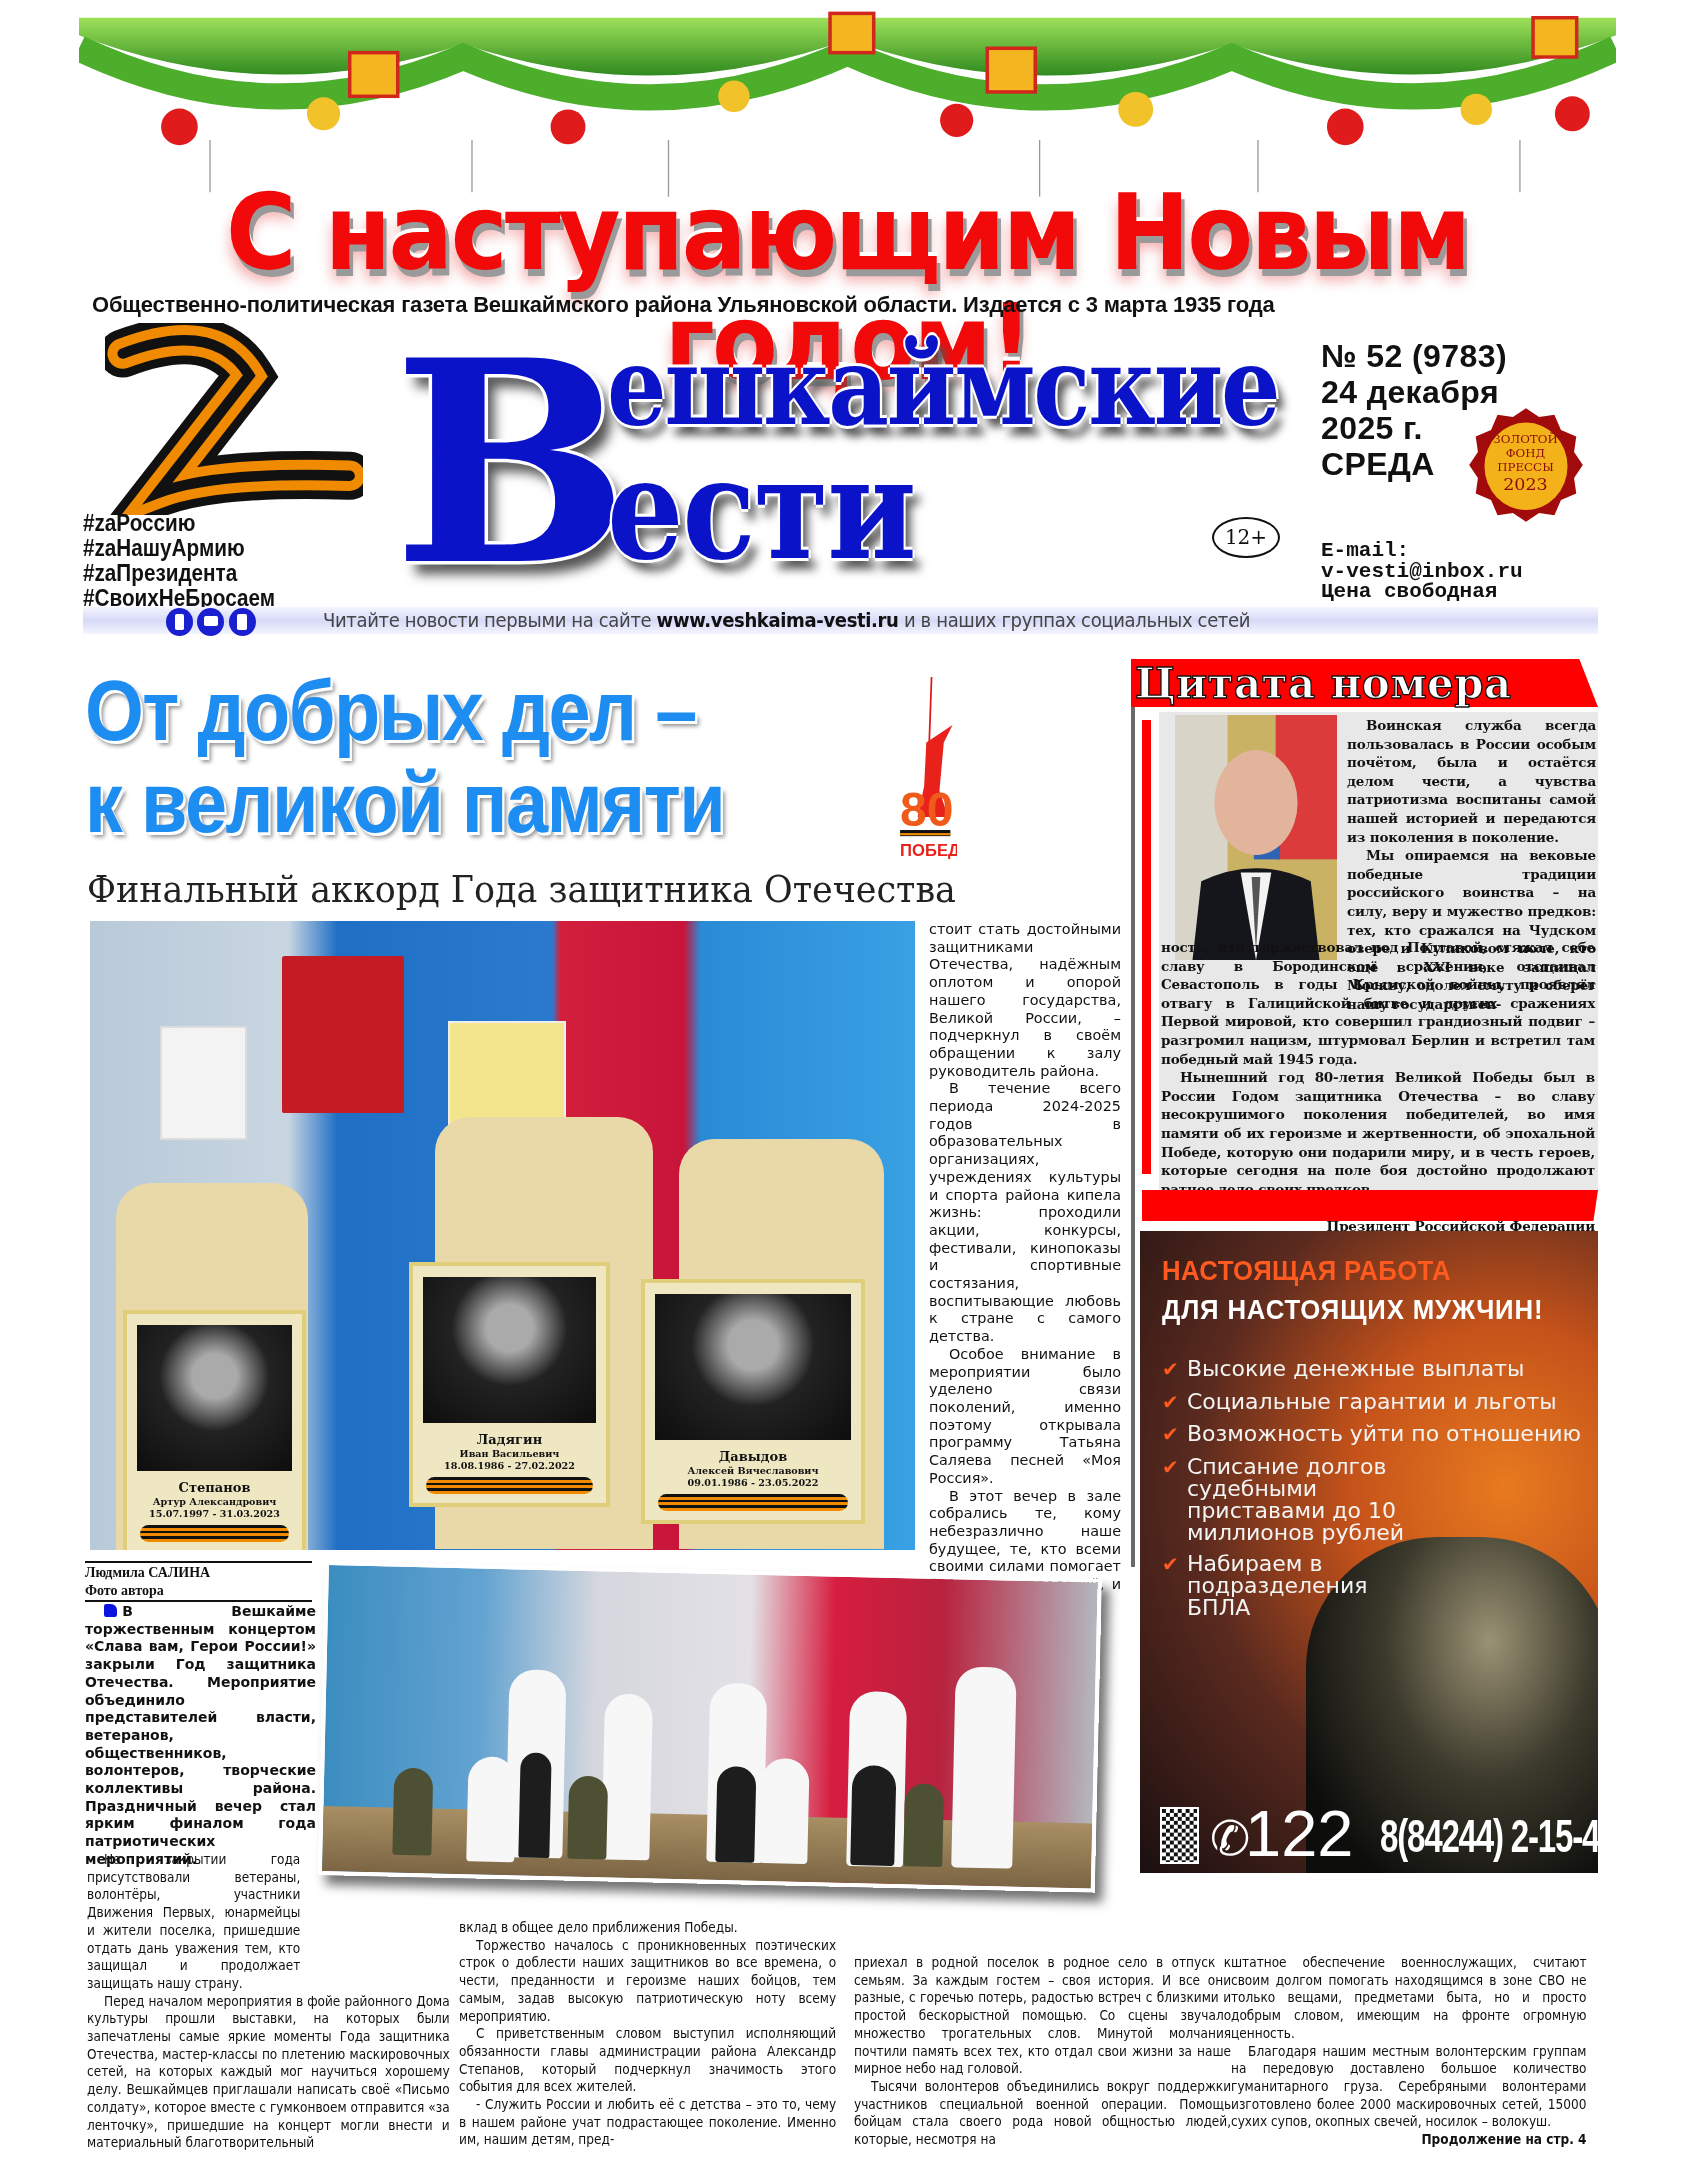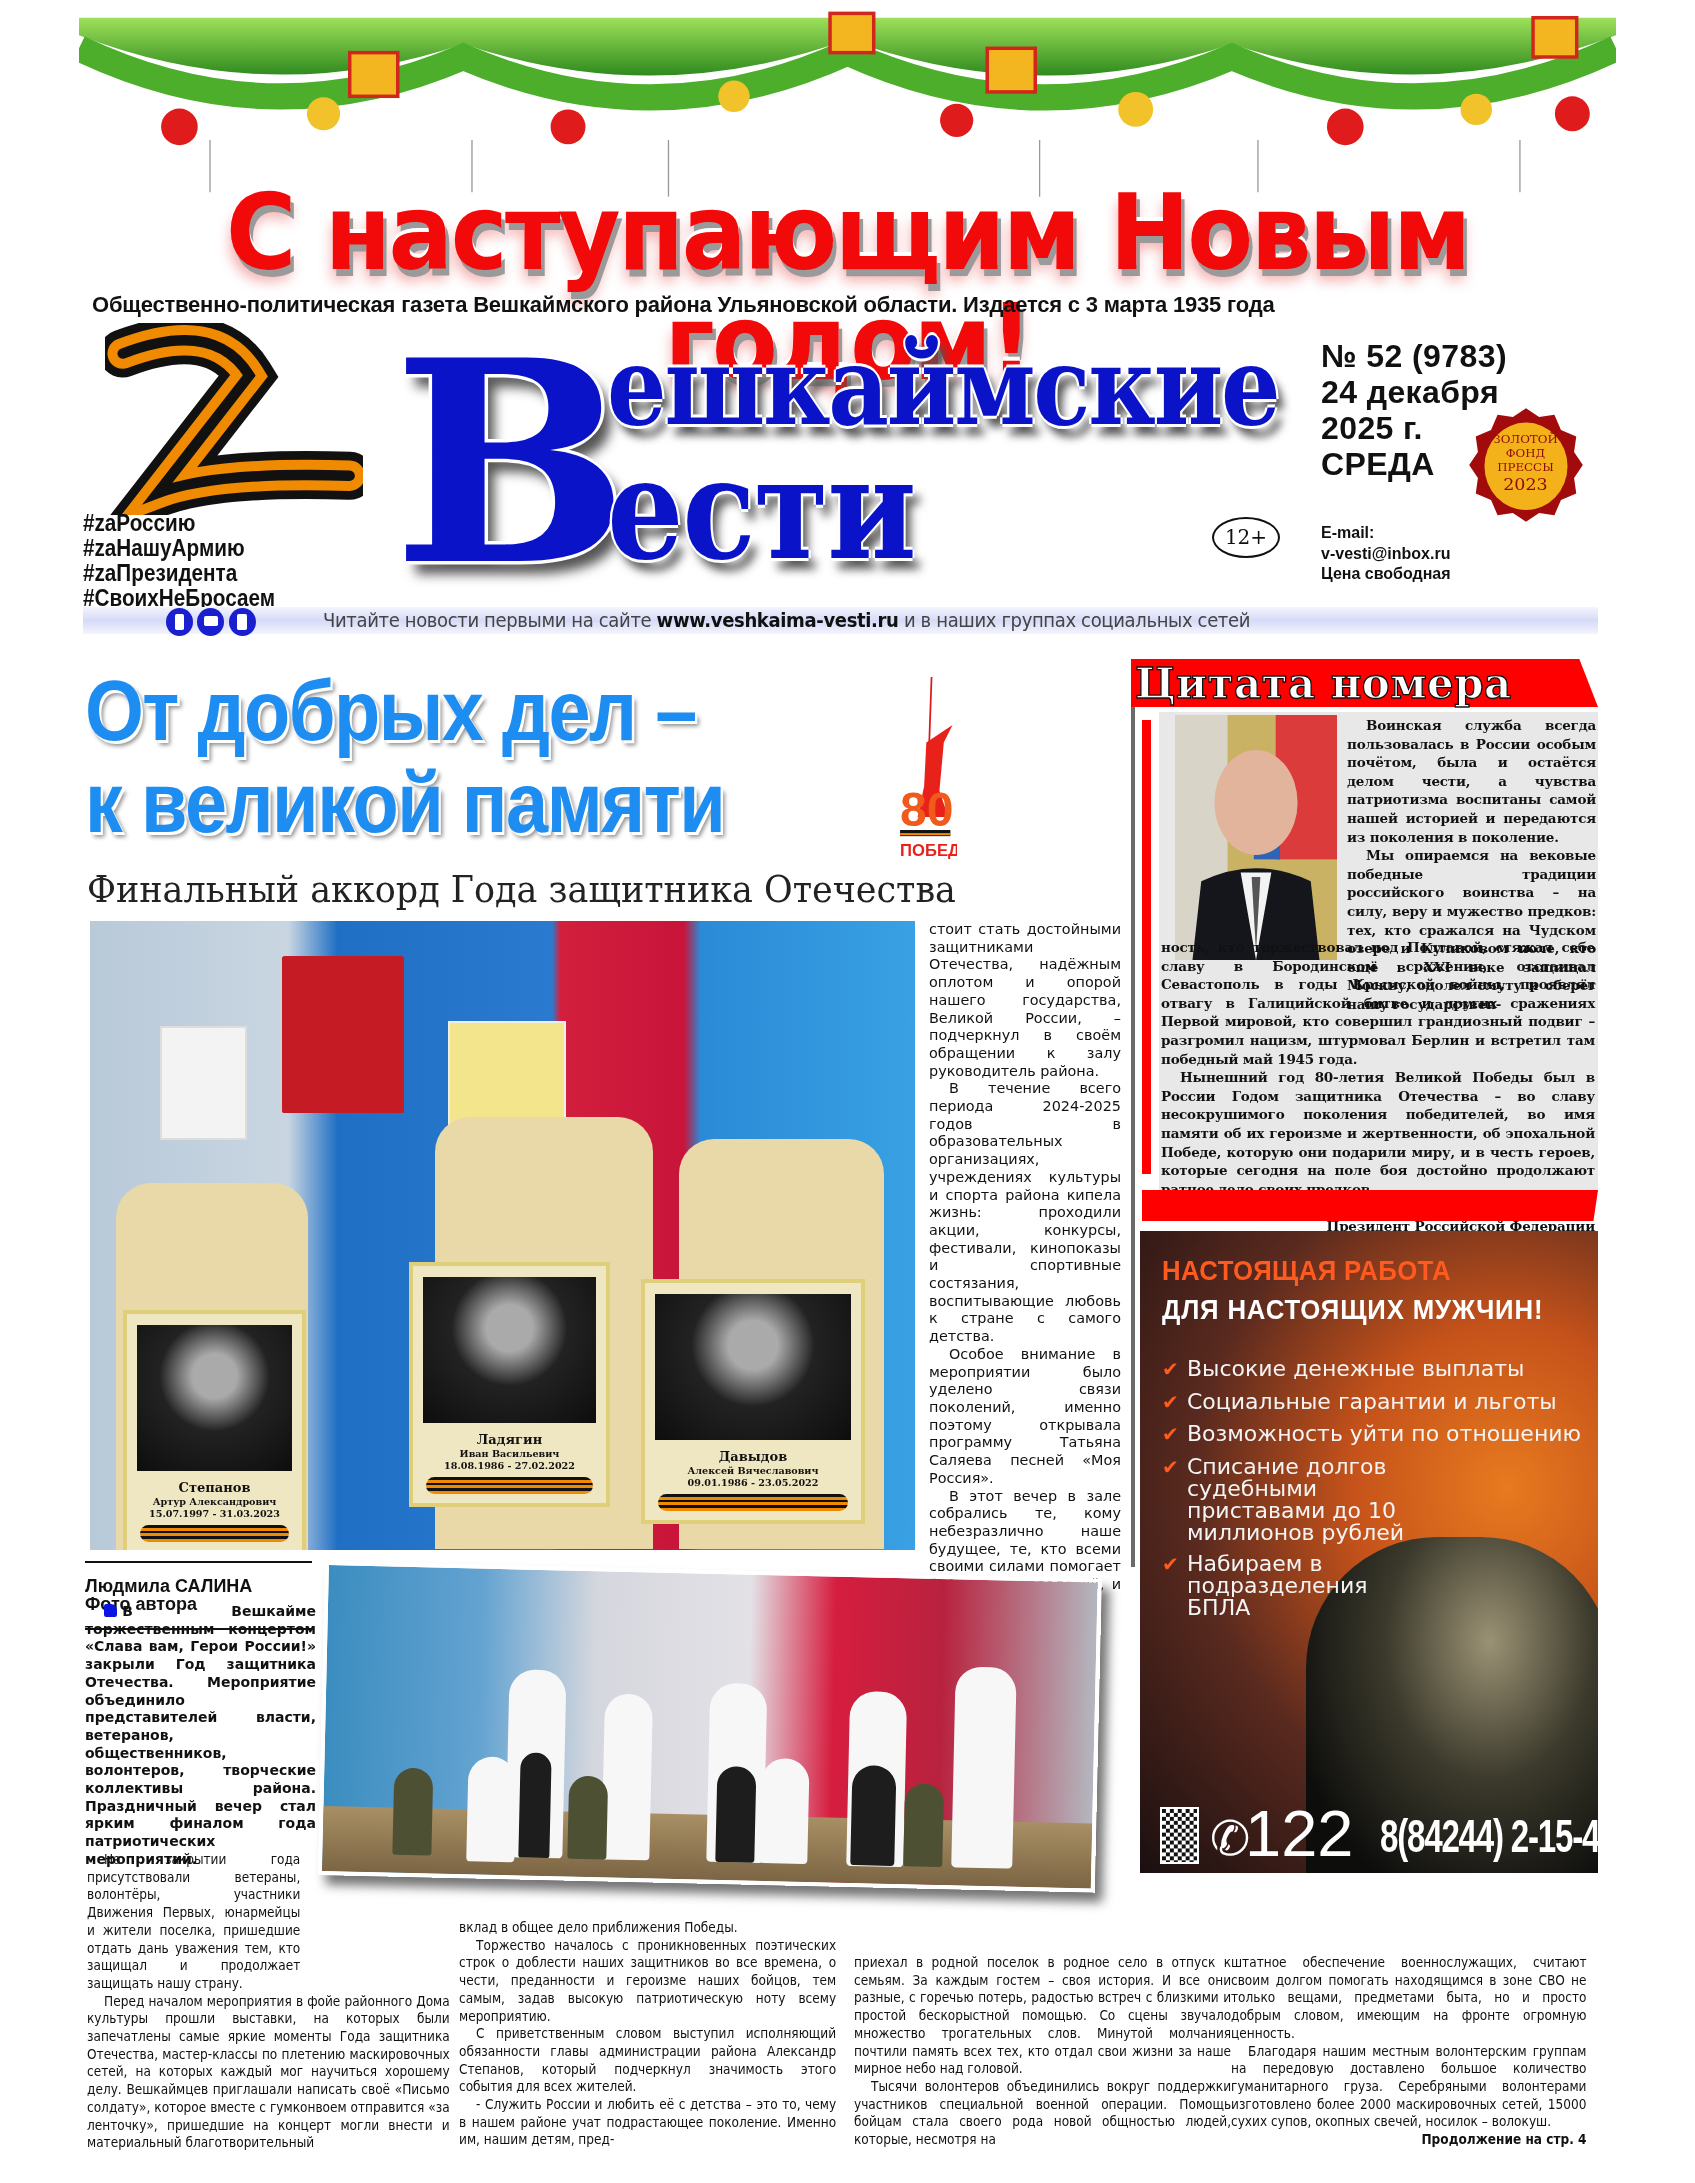--- a/index.html
+++ b/index.html
@@ -35,22 +35,22 @@
 
   .age { left: 1212px; top: 517px; width: 68px; height: 41px; border: 2.2px solid #111; border-radius: 50%;
     font-family: "DejaVu Serif", serif; font-size: 20px; text-align: center; line-height: 37px; }
 
   .issue { left: 1321px; top: 338px; font-family: "Liberation Sans", sans-serif; font-weight: bold;
     font-size: 32px; line-height: 36px; letter-spacing: 0.4px; }
   .seal { left: 1467px; top: 406px; width: 118px; height: 118px; }
   .seal-text { left: 1493px; top: 432px; width: 65px; text-align: center; font-family: "DejaVu Serif", serif;
     color: #8c0c0c; font-size: 11.8px; line-height: 14px; }
   .seal-text .yr { font-size: 17.5px; line-height: 21px; }
-  .contacts { left: 1321px; top: 523px; font-family: Liberation Sans, sans-serif; font-weight: bold;
-    font-size: 16px; line-height: 20.5px; }
+  .contacts { left: 1321px; top: 541px; font-family: Liberation Mono, monospace; font-weight: bold;
+    font-size: 21px; line-height: 20.5px; }
 
   
   .strip { left: 83px; top: 607px; width: 1515px; height: 27px;
     background: linear-gradient(#f4f5ff, #d6daf6 50%, #f4f5ff); }
   .devices { left: 166px; top: 608px; display: flex; gap: 4.4px; }
   .dev { width: 27px; height: 28px; border-radius: 50%; background: #1a1fd0; position: relative; }
   .dev::after { content: ""; position: absolute; left: 8.7px; top: 6.1px; width: 9.6px; height: 15.7px; border-radius: 1.7px; background: #fff; }
   .dev.lap::after { left: 6.5px; top: 7.9px; width: 14px; height: 10.5px; }
   .site-text { left: 323px; top: 609px; font-family: "DejaVu Sans", sans-serif; font-size: 19.6px; color: #444;
     letter-spacing: -0.4px; white-space: nowrap; transform: scaleX(0.92); transform-origin: left top; }
@@ -120,21 +120,21 @@
   .qr { position: absolute; left: 19.6px; top: 576px; width: 39px; height: 57px;
     background: repeating-conic-gradient(#fff 0 25%, #111 0 50%) 0 0/7.9px 7.9px; border: 2.2px solid #fff; }
   .ad-phone-icon { position: absolute; left: 70px; top: 581px; font-size: 48px; color: #fff; line-height: 52px; }
   .ad-short { position: absolute; left: 105px; top: 568px; font-family: "Liberation Sans", sans-serif; font-size: 65px;
     color: #fff; line-height: 70px; }
   .ad-long { position: absolute; left: 240px; top: 579px; font-family: "Liberation Sans", sans-serif; font-weight: bold;
     font-size: 46px; color: #fff; line-height: 52px; letter-spacing: -1.7px; transform: scaleX(0.72); transform-origin: left top; white-space: nowrap; }
 
   
   .byline { left: 85px; top: 1561px; width: 227px; border-top: 2.6px solid #111; border-bottom: 2.6px solid #111;
-    padding: 15px 0; font-family: Liberation Sans, sans-serif; font-weight: bold; font-size: 18px; line-height: 17.5px; }
+    padding: 1px 0; font-family: Liberation Serif, serif; font-weight: bold; font-size: 14px; line-height: 17.5px; }
   .lead { left: 85px; top: 1603px; width: 231px; font-family: "DejaVu Sans", sans-serif; font-weight: bold;
     font-size: 14px; line-height: 17.7px; text-align: justify; }
   .lead .blk { display: inline-block; width: 13px; height: 13px; background: #0a13e0; border-radius: 2.2px 6.1px 2.2px 2.2px; margin-left: 19px; margin-right: 5.2px; vertical-align: -0.9px; }
 
   
   .photo2 { left: 325px; top: 1561px; width: 777px; height: 314px; transform: rotate(1.3deg); transform-origin: left top;
     background: linear-gradient(90deg, #3b8dc0 0%, #63a3d1 20%, #d5d7de 35%, #e3e1e6 55%, #d61d3f 66%, #b8223e 80%, #b3b7bf 100%);
     box-shadow: 7.9px 9.6px 10.5px rgba(0,0,0,.55); border: 4.4px solid #fff; overflow: hidden; }
   .floor { position: absolute; left: 0; right: 0; bottom: 0; height: 65px; background: linear-gradient(#a88f64, #7c6544); }
   .dancer { position: absolute; background: #f7f7f7; border-radius: 26px 26px 4.4px 4.4px; }

